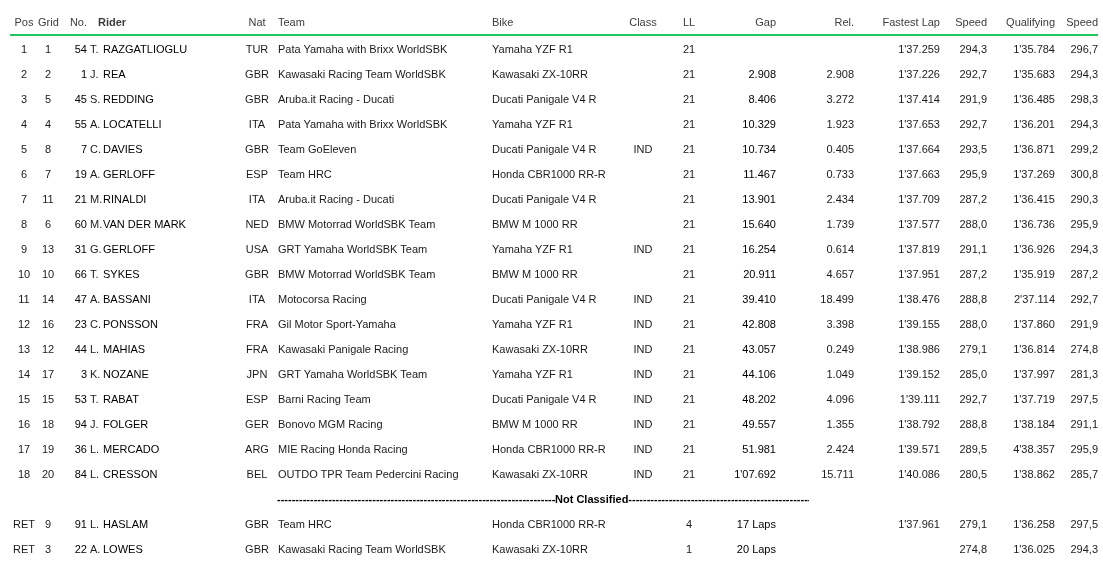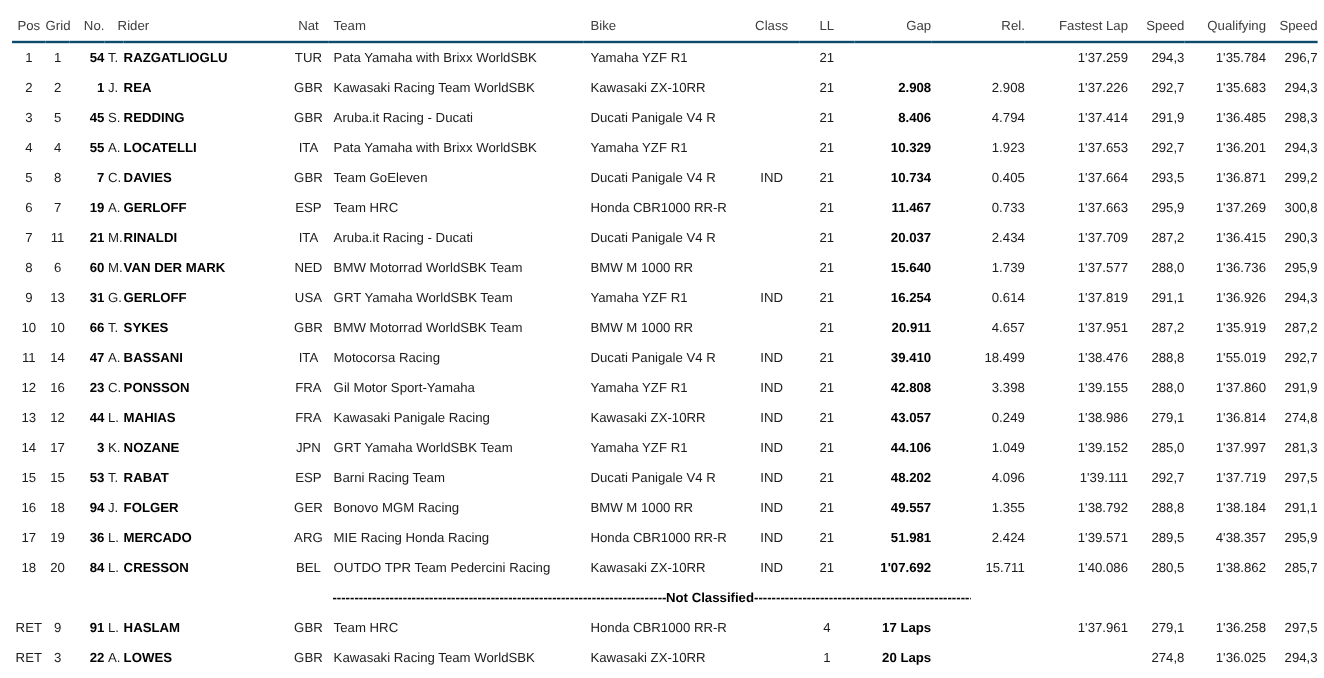--- a/index.html
+++ b/index.html
@@ -15,43 +15,43 @@
     font-size: 11px;
     color: #1b1b1b;
   }
   table.results {
     border-collapse: collapse;
     table-layout: fixed;
     width: 1088px;
     margin: 4px 0 0 10px;
   }
   thead tr {
-    border-bottom: 2px solid #0c4a6e;
+    border-bottom: 2px solid #22c55e;
   }
   th {
     font-weight: normal;
     color: #3c3c3c;
     vertical-align: bottom;
     padding: 12px 0 6px 0;
     white-space: nowrap;
   }
   tbody td {
     height: 25px;
     padding: 0;
     vertical-align: middle;
     white-space: nowrap;
   }
   .c { text-align: center; }
   .l { text-align: left; }
   .r { text-align: right; }
-  .b { font-weight: bold; color: #000000; }
+  .b { font-weight: normal; color: #000000; }
   td.init, th.init-h { padding-left: 3px; }
   td.team, th.team-h { padding-left: 4px; }
   td.bike, th.bike-h { padding-left: 6px; }
-  th.rider-h { padding-left: 11px; }
+  th.rider-h { padding-left: 11px; font-weight: bold; }
   td.divider-cell { padding: 0; }
   .divider-wrap {
     display: flex;
     align-items: center;
     margin-left: 267px;
     font-weight: bold;
     color: #000000;
   }
   .dash-run {
     display: inline-block;
@@ -145,21 +145,21 @@
         <td class="c grid">5</td>
         <td class="r b no">45</td>
         <td class="l init">S.</td>
         <td class="l b rider">REDDING</td>
         <td class="c nat">GBR</td>
         <td class="l team">Aruba.it Racing - Ducati</td>
         <td class="l bike">Ducati Panigale V4 R</td>
         <td class="c cls"></td>
         <td class="c ll">21</td>
         <td class="r b gap">8.406</td>
-        <td class="r rel">4.794</td>
+        <td class="r rel">3.272</td>
         <td class="r fl">1'37.414</td>
         <td class="r speed">291,9</td>
         <td class="r qual">1'36.485</td>
         <td class="r qspeed">298,3</td>
       </tr>
       <tr>
         <td class="c pos">4</td>
         <td class="c grid">4</td>
         <td class="r b no">55</td>
         <td class="l init">A.</td>
@@ -216,21 +216,21 @@
         <td class="c pos">7</td>
         <td class="c grid">11</td>
         <td class="r b no">21</td>
         <td class="l init">M.</td>
         <td class="l b rider">RINALDI</td>
         <td class="c nat">ITA</td>
         <td class="l team">Aruba.it Racing - Ducati</td>
         <td class="l bike">Ducati Panigale V4 R</td>
         <td class="c cls"></td>
         <td class="c ll">21</td>
-        <td class="r b gap">20.037</td>
+        <td class="r b gap">13.901</td>
         <td class="r rel">2.434</td>
         <td class="r fl">1'37.709</td>
         <td class="r speed">287,2</td>
         <td class="r qual">1'36.415</td>
         <td class="r qspeed">290,3</td>
       </tr>
       <tr>
         <td class="c pos">8</td>
         <td class="c grid">6</td>
         <td class="r b no">60</td>
@@ -292,21 +292,21 @@
         <td class="l b rider">BASSANI</td>
         <td class="c nat">ITA</td>
         <td class="l team">Motocorsa Racing</td>
         <td class="l bike">Ducati Panigale V4 R</td>
         <td class="c cls">IND</td>
         <td class="c ll">21</td>
         <td class="r b gap">39.410</td>
         <td class="r rel">18.499</td>
         <td class="r fl">1'38.476</td>
         <td class="r speed">288,8</td>
-        <td class="r qual">1'55.019</td>
+        <td class="r qual">2'37.114</td>
         <td class="r qspeed">292,7</td>
       </tr>
       <tr>
         <td class="c pos">12</td>
         <td class="c grid">16</td>
         <td class="r b no">23</td>
         <td class="l init">C.</td>
         <td class="l b rider">PONSSON</td>
         <td class="c nat">FRA</td>
         <td class="l team">Gil Motor Sport-Yamaha</td>

